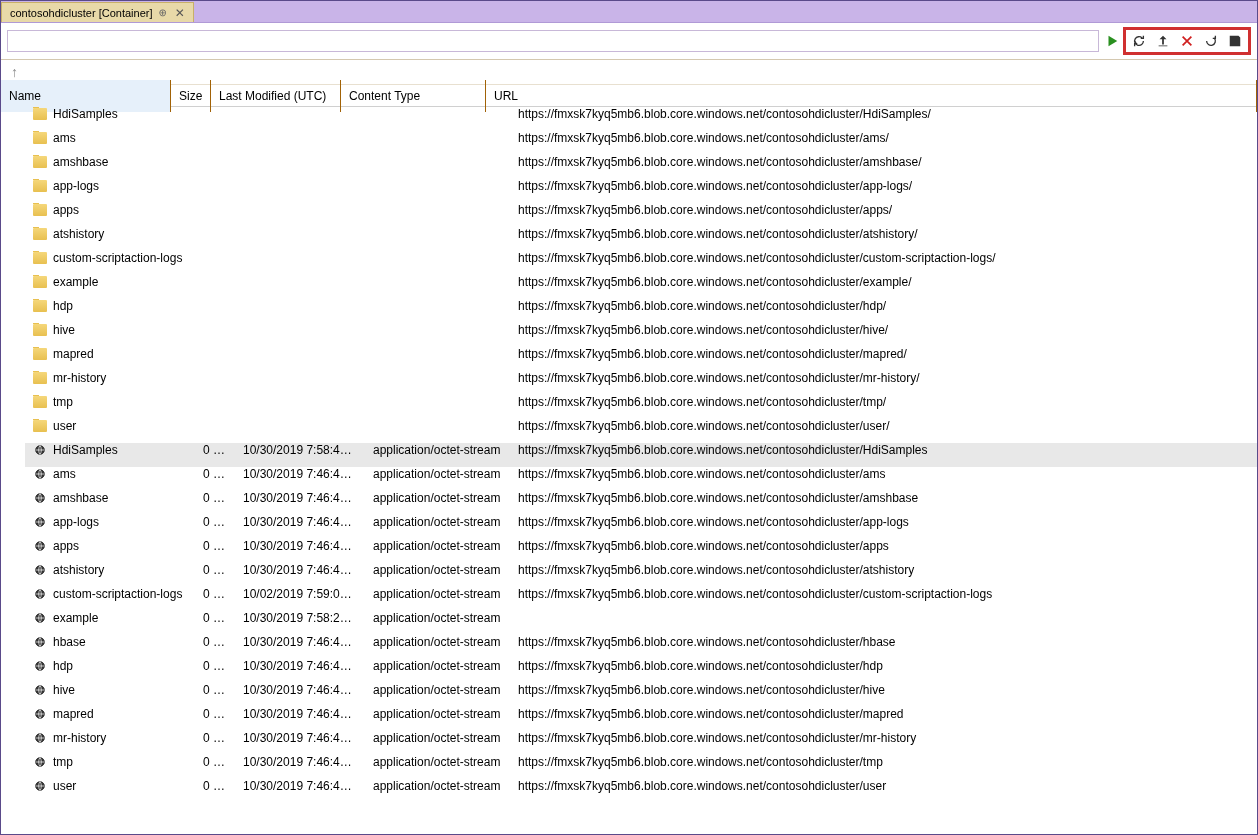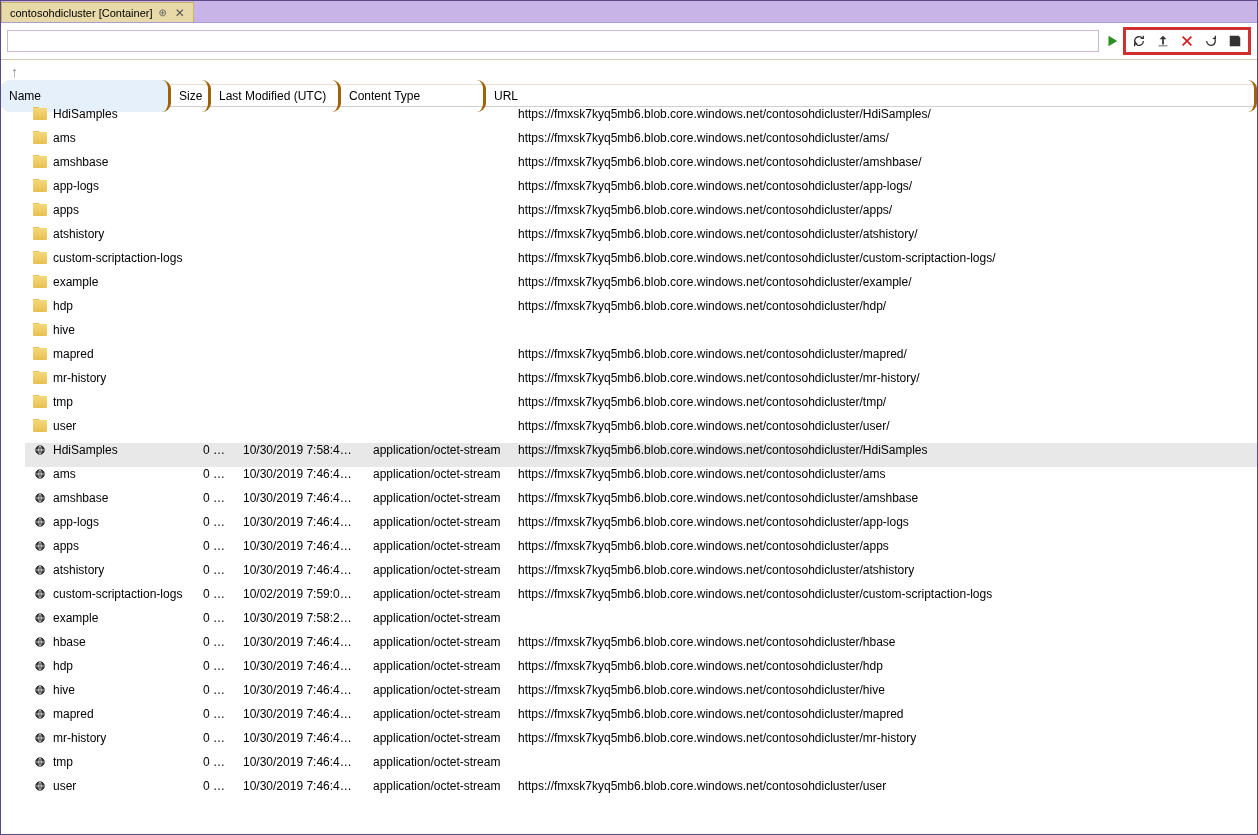--- a/index.html
+++ b/index.html
@@ -81,24 +81,23 @@
     .header-row {
       display: flex;
       background: #ffffff;
       border-bottom: 1px solid #d0d0d0;
       height: 22px;
       align-items: center;
       font-size: 12px;
     }
     .header-cell {
       padding: 9px 8px;
-      border-right: 3px solid #a16207;
+      border-right: 1px solid #a16207;
       overflow: hidden;
       white-space: nowrap;
-      border-radius: 9px;
     }
     .col-name { width: 170px; background: #e6f0fa; }
     .header-cell.col-name { background: #e6f0fa; }
     .col-size { width: 40px; }
     .col-modified { width: 130px; }
     .col-type { width: 145px; }
     .col-url { flex: 1; }
     .grid {
       overflow-y: auto;
       height: calc(835px - 22px - 32px - 26px - 22px - 2px);
@@ -298,20 +297,21 @@
     <div class="cell col-url">https://fmxsk7kyq5mb6.blob.core.windows.net/contosohdicluster/hdp/</div>
   </div>
     <div class="row">
     <div class="cell col-name">
       <span class="folder-icon"></span>
       <span>hive</span>
     </div>
     <div class="cell col-size"></div>
     <div class="cell col-modified"></div>
     <div class="cell col-type"></div>
+    <div class="cell col-url">https://fmxsk7kyq5mb6.blob.core.windows.net/contosohdicluster/hive/</div>
   </div>
     <div class="row">
     <div class="cell col-name">
       <span class="folder-icon"></span>
       <span>mapred</span>
     </div>
     <div class="cell col-size"></div>
     <div class="cell col-modified"></div>
     <div class="cell col-type"></div>
     <div class="cell col-url">https://fmxsk7kyq5mb6.blob.core.windows.net/contosohdicluster/mapred/</div>
@@ -560,20 +560,21 @@
             <circle cx="8" cy="8" r="5" fill="#333"></circle>
             <path d="M8 3a5 5 0 010 10 5 5 0 010-10z" fill="none" stroke="#333"></path>
             <path d="M3 8h10M8 3c2 2 2 8 0 10M8 3c-2 2-2 8 0 10" stroke="#fff" stroke-width="0.8" fill="none"></path>
           </svg>
       </span>
       <span>tmp</span>
     </div>
     <div class="cell col-size">0 bytes</div>
     <div class="cell col-modified">10/30/2019 7:46:49 PM</div>
     <div class="cell col-type">application/octet-stream</div>
+    <div class="cell col-url">https://fmxsk7kyq5mb6.blob.core.windows.net/contosohdicluster/tmp</div>
   </div>
     <div class="row">
     <div class="cell col-name">
       <span class="blob-icon">
         <svg viewBox="0 0 16 16">
             <circle cx="8" cy="8" r="5" fill="#333"></circle>
             <path d="M8 3a5 5 0 010 10 5 5 0 010-10z" fill="none" stroke="#333"></path>
             <path d="M3 8h10M8 3c2 2 2 8 0 10M8 3c-2 2-2 8 0 10" stroke="#fff" stroke-width="0.8" fill="none"></path>
           </svg>
       </span>

